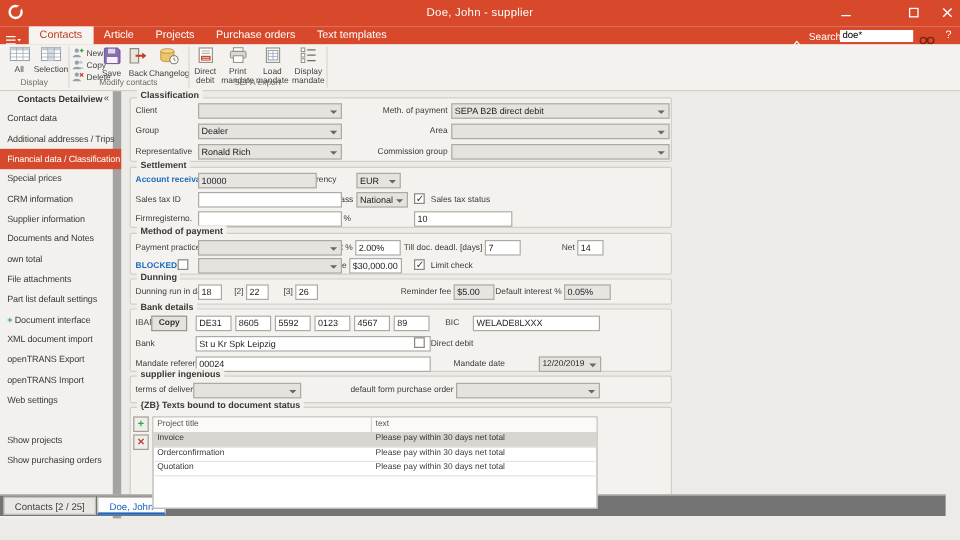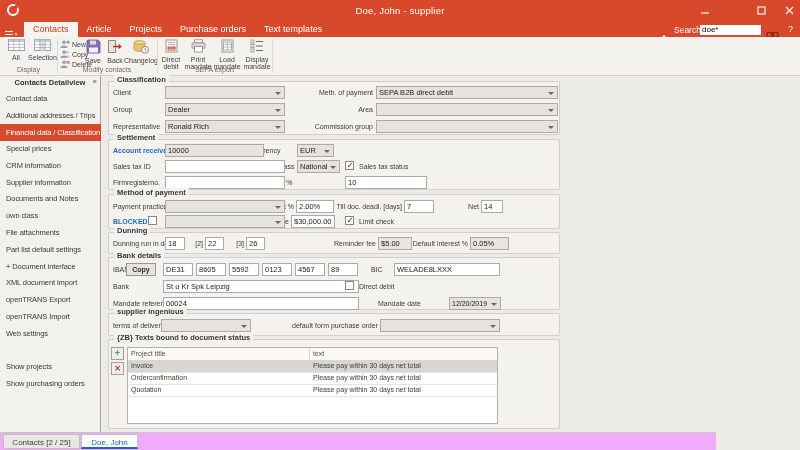--- a/index.html
+++ b/index.html
@@ -26,21 +26,21 @@
   
   .ribbon{position:absolute;left:0;top:37px;width:800px;height:39px;background:#f4f2ee;
         border-bottom:1px solid #d2cfc9;box-sizing:border-box}
   .rsep{position:absolute;top:2px;width:1px;height:34px;background:#dbd8d2}
   .rb{position:absolute;top:2px;text-align:center;font-size:7px;line-height:7.5px;color:#45433f}
   .rb .ric{display:block;margin:0 auto 1px auto}
   .rs{position:absolute;left:60px;display:flex;align-items:center;gap:2px;font-size:7px;color:#45433f}
   .rglabel{position:absolute;top:29px;font-size:7px;color:#6f6c66;text-align:center}
   
   .sidebar{position:absolute;left:0;top:76px;width:101px;height:356px;background:#f3f1ed;
-        border-right:1px solid #a3a3a3;box-sizing:border-box}
+        border-right:7px solid #a3a3a3;box-sizing:border-box}
   .sbtitle{position:absolute;left:0;top:2px;width:100px;text-align:center;font-size:7.5px;
         font-weight:bold;color:#33322f}
   .sbcollapse{position:absolute;right:3px;top:1px;font-size:8px;color:#55534e}
   .sitem{position:absolute;left:0;width:101px;height:15px;line-height:15px;padding-left:6px;
         font-size:7.5px;letter-spacing:-0.1px;color:#3b3a37;white-space:nowrap;overflow:hidden;box-sizing:border-box}
   .sitem.sel{background:#d6492c;color:#fff;height:17px;line-height:17px}
   .exp{color:#2e9b8e;font-weight:bold;margin-right:2px}
   
   .box{position:absolute;width:452px;border:1px solid #d2cfc9;background:#f4f2ef;border-radius:2px;box-sizing:border-box}
   .legend{position:absolute;font-size:7.5px;font-weight:bold;color:#3a3834;background:#f3f1ee;
@@ -65,21 +65,21 @@
   .zbrow{position:absolute;left:0;width:369px;height:12px;font-size:7px;line-height:12px;color:#3c3b38;white-space:nowrap}
   .zbrow .c1{position:absolute;left:0;top:0;width:181px;padding-left:3px;overflow:hidden;box-sizing:border-box}
   .zbrow .c2{position:absolute;left:182px;top:0;width:187px;padding-left:3px;overflow:hidden;box-sizing:border-box}
   .zbhead{border-bottom:1px solid #d8d5cf;color:#55524c;background:#fbfaf8}
   .zbhead::after{content:"";position:absolute;left:181px;top:0;width:1px;height:12px;background:#d8d5cf}
   .zbrow.data{border-bottom:1px solid #e6e4df}
   .zbrow.selrow{background:#d9d6d1}
   .sqbtn{position:absolute;width:13px;height:13px;background:#f0eeea;border:1px solid #a39f97;
         text-align:center;line-height:11px;font-size:9px;box-sizing:border-box;z-index:2}
   
-  .bottombar{position:absolute;left:0;top:432px;width:716px;height:18px;background:#f0abfc;
+  .bottombar{position:absolute;left:0;top:412px;width:788px;height:18px;background:#737373;
         border-top:1px solid #c7c4bf;box-sizing:border-box}
   .btab{position:absolute;top:1px;height:15px;line-height:15px;text-align:center;font-size:8px;
         border:1px solid #c2bfba;box-sizing:border-box;white-space:nowrap;overflow:hidden}
   .btab.inactive{background:#e9e7e3;color:#3f3e3c}
   .btab.active{background:#fdfdfd;color:#1a66c0;border-bottom:2px solid #1a66c0}
 </style>
 </head>
 <body>
 
 <div class="titlebar">
@@ -290,21 +290,21 @@
 <div class="sidebar">
   <div class="sbtitle">Contacts Detailview</div>
   <div class="sbcollapse">«</div>
   <div class="sitem" style="top:15px">Contact data</div>
   <div class="sitem" style="top:32px">Additional addresses / Trips</div>
   <div class="sitem sel" style="top:48px">Financial data / Classification</div>
   <div class="sitem" style="top:65px">Special prices</div>
   <div class="sitem" style="top:82px">CRM information</div>
   <div class="sitem" style="top:99px">Supplier information</div>
   <div class="sitem" style="top:115px">Documents and Notes</div>
-  <div class="sitem" style="top:132px">own class</div>
+  <div class="sitem" style="top:132px">own total</div>
   <div class="sitem" style="top:149px">File attachments</div>
   <div class="sitem" style="top:166px">Part list default settings</div>
   <div class="sitem" style="top:183px"><span class="exp">+</span><span>Document interface</span></div>
   <div class="sitem" style="top:199px">XML document import</div>
   <div class="sitem" style="top:216px">openTRANS Export</div>
   <div class="sitem" style="top:233px">openTRANS Import</div>
   <div class="sitem" style="top:250px">Web settings</div>
   <div class="sitem" style="top:283px">Show projects</div>
   <div class="sitem" style="top:300px">Show purchasing orders</div>
 </div>

